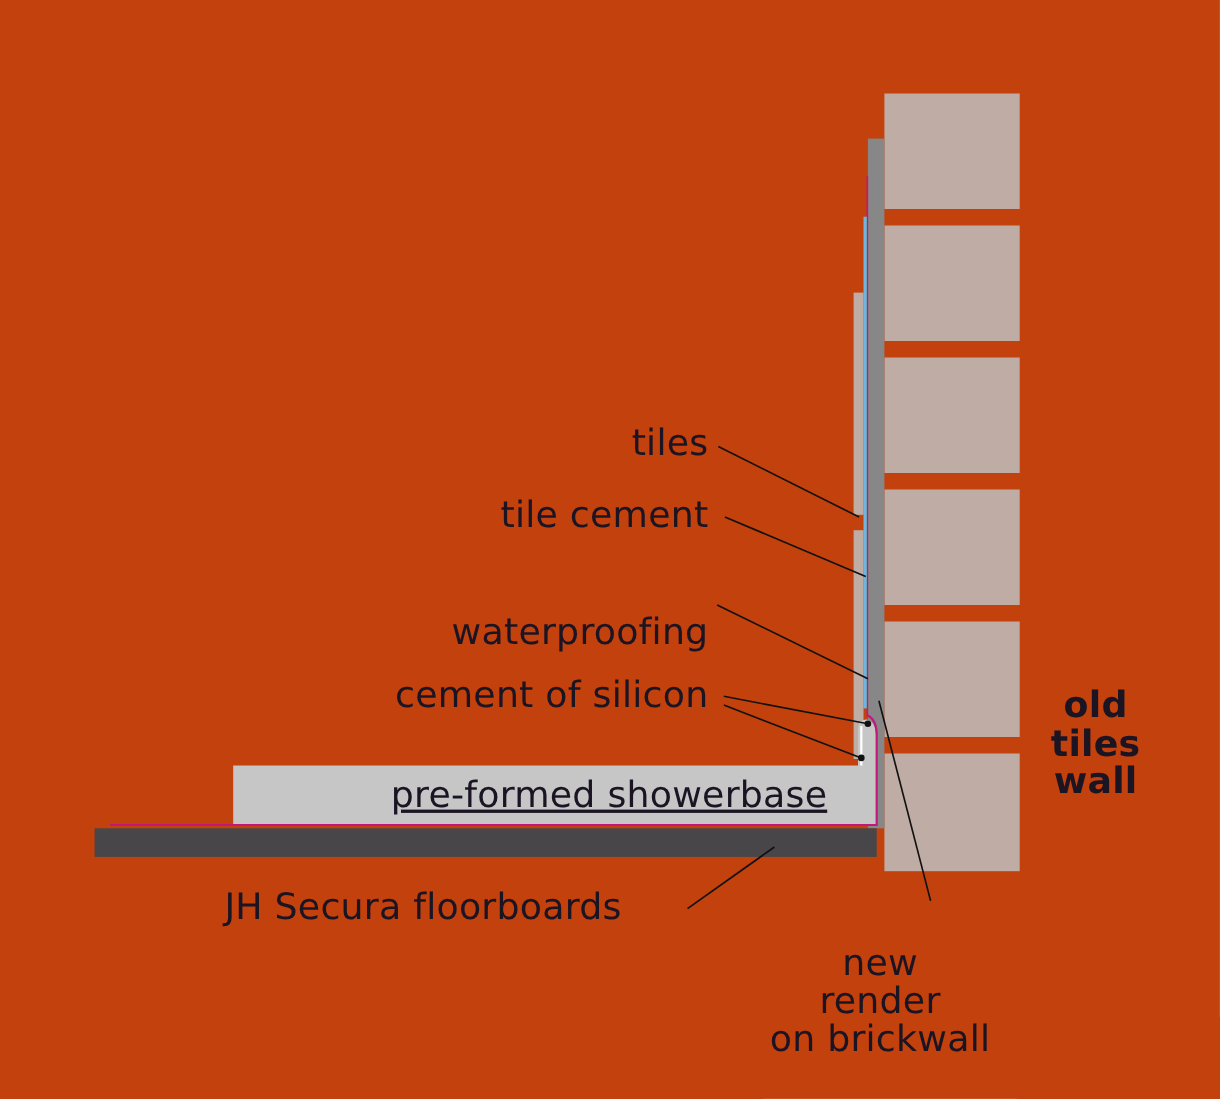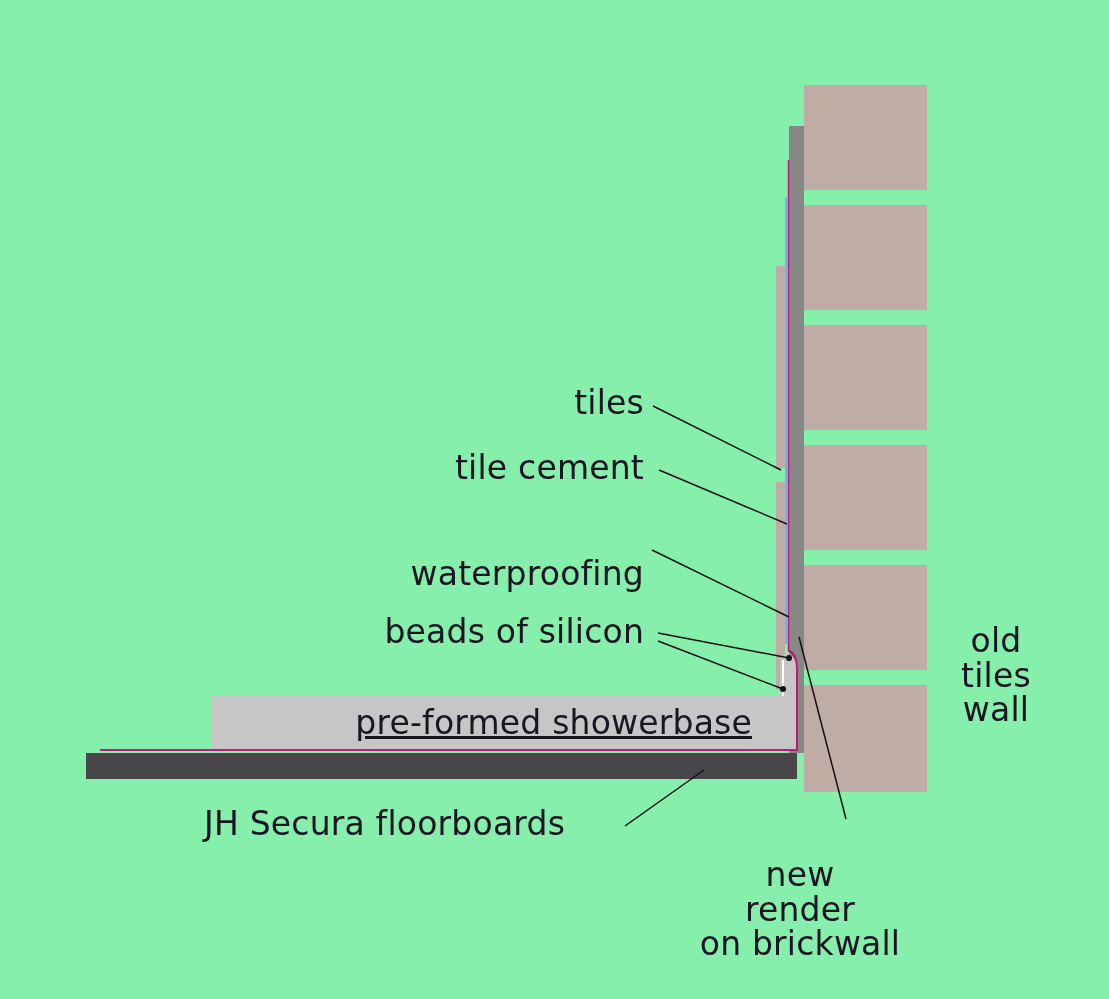--- a/index.html
+++ b/index.html
@@ -1,20 +1,20 @@
 <!DOCTYPE html>
 <html><head>
   <meta charset="utf-8">
   <style>
     html, body { margin: 0; padding: 0; background: #ffffff; }
     #canvas {
       position: relative;
       width: 1109px;
       height: 999px;
-      background: #86efac;
+      background: #c2410c;
       overflow: hidden;
       font-family: "DejaVu Sans", "Liberation Sans", sans-serif;
     }
     svg { position: absolute; left: 0; top: 0; }
     .lbl {
       position: absolute;
       color: #1a1423;
       font-size: 33px;
       line-height: 1;
       white-space: nowrap;
@@ -66,29 +66,29 @@
       <line x1="658" y1="633" x2="789" y2="658"></line>
       <line x1="658" y1="641" x2="783" y2="689"></line>
       <line x1="625" y1="826" x2="704" y2="770"></line>
       <line x1="799" y1="637" x2="846" y2="819"></line>
     </g>
   </svg>
 
   <div class="lbl right" style="left:520px; top:386px; width:124px;">tiles</div>
   <div class="lbl right" style="left:400px; top:451px; width:244px;">tile cement</div>
   <div class="lbl right" style="left:360px; top:557px; width:284px;">waterproofing</div>
-  <div class="lbl right" style="left:340px; top:615px; width:304px;">beads of silicon</div>
+  <div class="lbl right" style="left:340px; top:615px; width:304px;">cement of silicon</div>
   <div class="lbl right" style="left:300px; top:706px; width:452px;text-decoration:underline;">pre-formed showerbase</div>
   <div class="lbl" style="left:204px; top:807px;text-align:center;">JH Secura floorboards</div>
 
   <div class="lbl center" style="left:692px; top:822px; width:216px; line-height:1.05;margin-top:36px;">
     <div>new</div>
     <div>render</div>
     <div>on brickwall</div>
   </div>
 
-  <div class="lbl center" style="left:944px; top:624px; width:104px; line-height:1.05;">
+  <div class="lbl center" style="left:944px; top:624px; width:104px; line-height:1.05;font-weight:bold;">
     <div>old</div>
     <div>tiles</div>
     <div>wall</div>
   </div>
 
 </div>
 
 </body></html>

